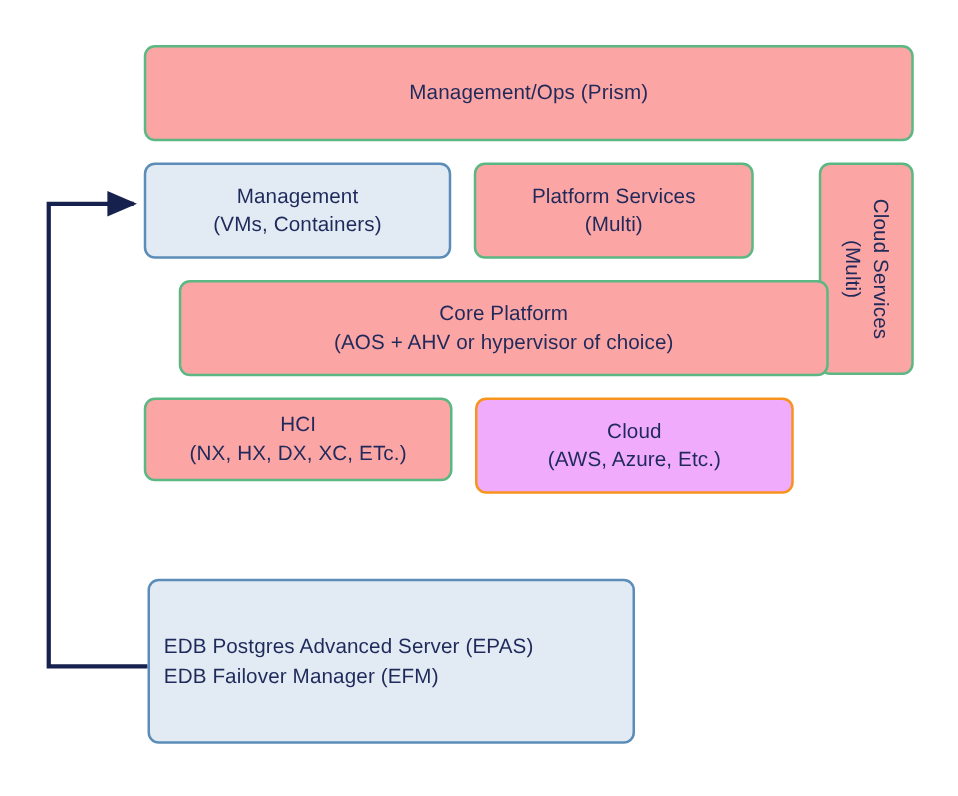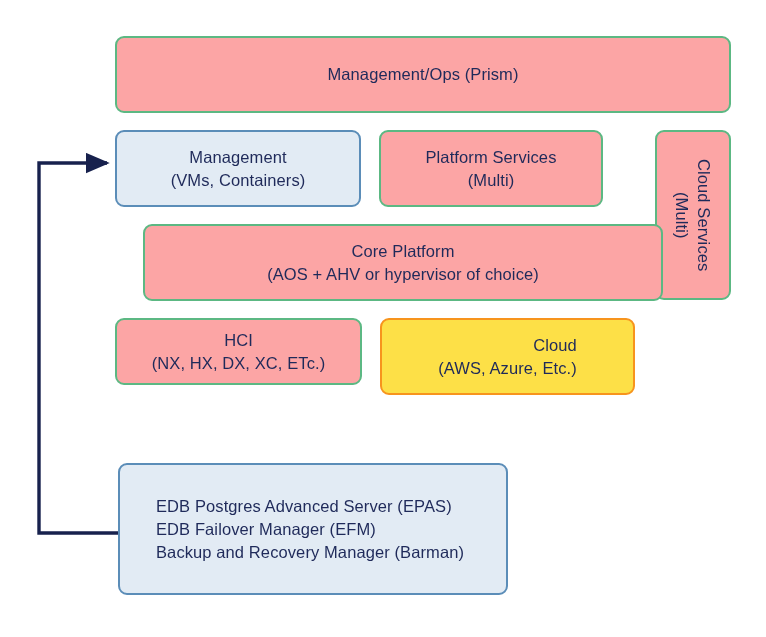--- a/index.html
+++ b/index.html
@@ -37,35 +37,34 @@
   .node-green {
     border: 2.5px solid #5cb883;
     background: #fca5a5;
   }
   .node-blue {
     border: 2.5px solid #5b8db8;
     background: #e2ebf4;
   }
   .node-orange {
     border: 2.5px solid #f7941d;
-    background: #fde047;
-    text-align: right;
+    background: #f0abfc;
   }
 
   
   #node-management     { left: 115px; top: 36px;  width: 616px; height: 77px; }
   #node-workloads      { left: 115px; top: 130px; width: 246px; height: 77px; }
   #node-platform       { left: 379px; top: 130px; width: 224px; height: 77px; }
   #node-cloud-services { left: 655px; top: 130px; width: 76px;  height: 170px; }
   #node-core-platform  { left: 115px; top: 224px; width: 520px; height: 77px; margin-left: 28px; }
   #node-hci            { left: 115px; top: 318px; width: 247px; height: 67px; }
   #node-cloud          { left: 380px; top: 318px; width: 255px; height: 77px; }
   #node-edb            { left: 118px; top: 463px; width: 390px; height: 132px;
                          justify-content: flex-start; text-align: left;
-                         padding-left: 36px; }
+                         padding-left: 11px; }
 
   .vert-label {
     writing-mode: vertical-rl;
     text-orientation: mixed;
     transform: rotate(0deg);
     white-space: pre-line;
     line-height: 1.35;
   }
 
   .edb-list {
@@ -106,15 +105,14 @@
 <div class="node node-green" id="node-hci">HCI
 (NX, HX, DX, XC, ETc.)</div>
 
 <div class="node node-orange" id="node-cloud">Cloud
 (AWS, Azure, Etc.)</div>
 
 <div class="node node-blue" id="node-edb">
   <div class="edb-list">
     <div>EDB Postgres Advanced Server (EPAS)</div>
     <div>EDB Failover Manager (EFM)</div>
-    <div>Backup and Recovery Manager (Barman)</div>
   </div>
 </div>
 
 </body></html>

